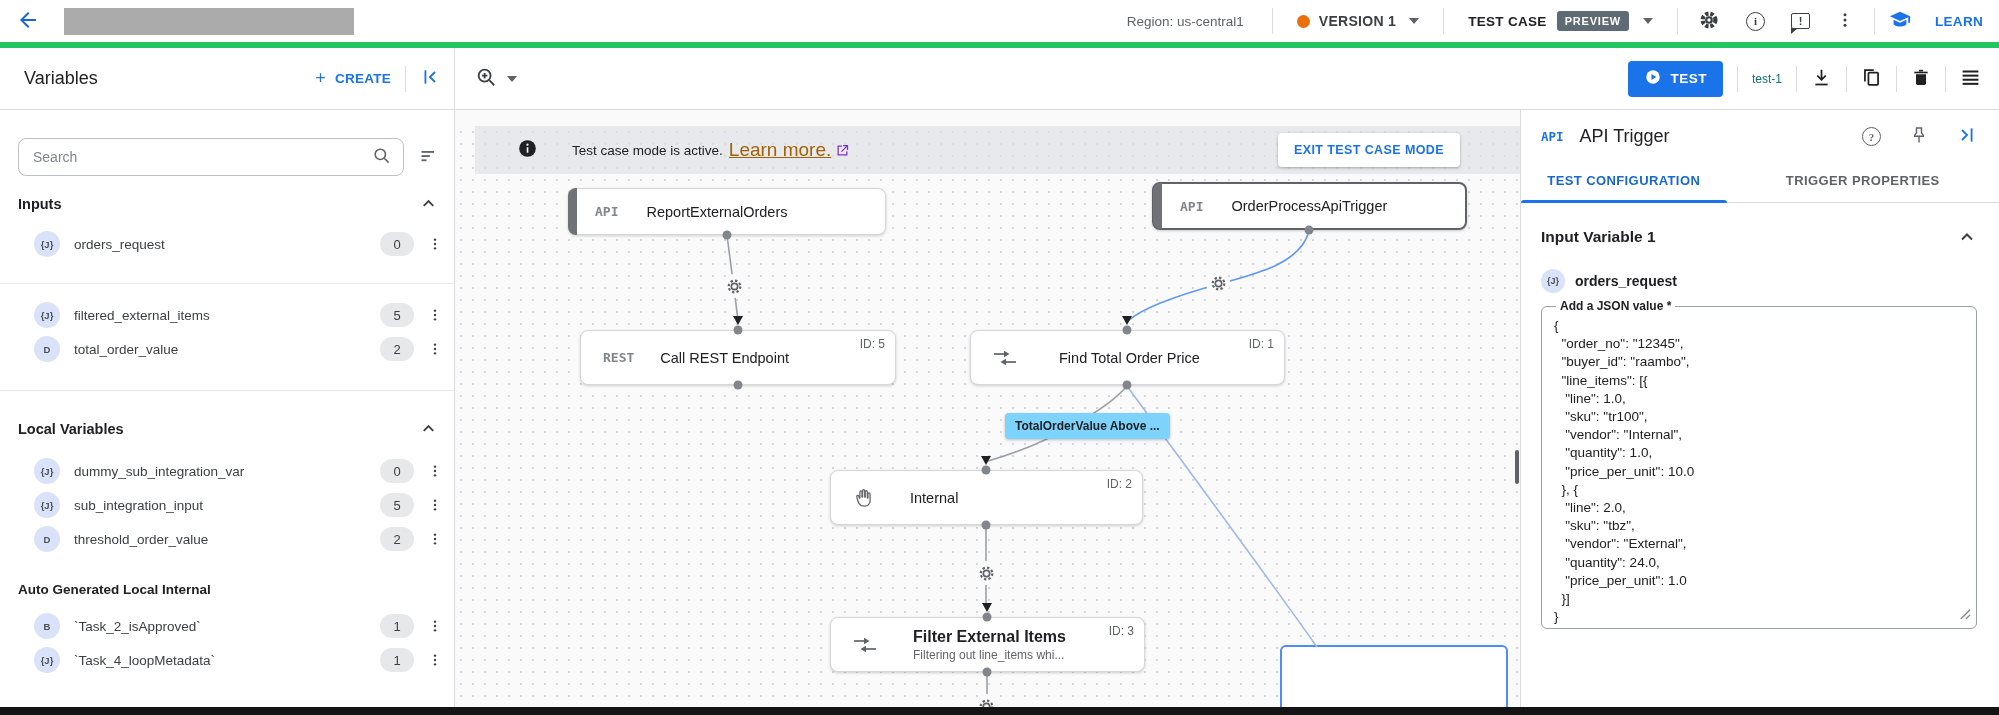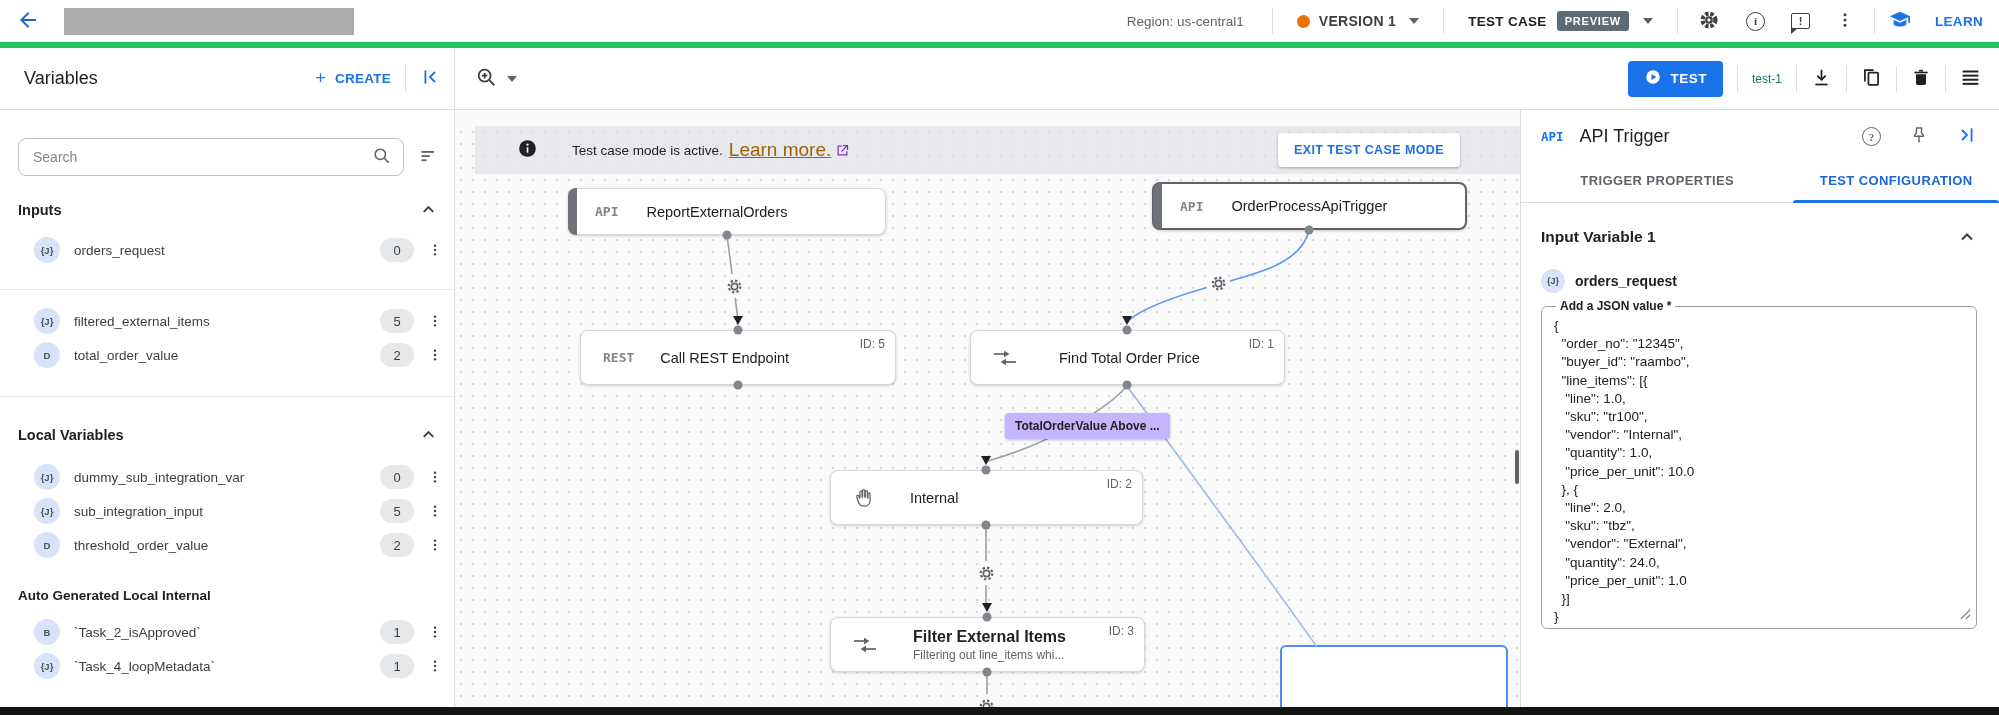--- a/index.html
+++ b/index.html
@@ -92,21 +92,21 @@
   .node { position:absolute; background:#fff; border:1px solid #d5d7db; border-radius:8px;
           display:flex; align-items:center; box-shadow:0 1px 3px rgba(0,0,0,.18); z-index:3; cursor:pointer; }
   .node .accent { position:absolute; left:-1px; top:-1px; bottom:-1px; width:9px; background:#6f7377;
                   border-radius:8px 0 0 8px; }
   .node.selected { border:2px solid #5f6368; }
   .mono-icon { font-family:"DejaVu Sans Mono", monospace; font-weight:700; color:#80868b; font-size:13px; }
   .node-title { font-size:14.5px; color:#202124; }
   .node-id { position:absolute; top:6px; right:10px; font-size:12px; color:#5f6368; }
   .gear { position:absolute; width:24px; height:24px; background:#fafafa; border-radius:50%;
           display:flex; align-items:center; justify-content:center; z-index:5; }
-  .edge-label { position:absolute; background:#c4b5fd; border-radius:4px; box-shadow:0 1px 3px rgba(0,0,0,.25);
+  .edge-label { position:absolute; background:#7dd3fc; border-radius:4px; box-shadow:0 1px 3px rgba(0,0,0,.25);
                 font-size:12px; font-weight:600; color:#202124; padding:6px 10px; z-index:6; white-space:nowrap; }
   .blue-box { position:absolute; background:#fff; border:2px solid #4c8df6; border-radius:6px; z-index:3; }
   .canvas-scroll-thumb { position:absolute; right:1px; top:340px; width:4px; height:34px;
                          background:#5f6368; border-radius:2px; z-index:8; }
 
   
   .rightpanel { width:479px; background:#fff; border-left:1px solid #dadce0; position:relative; overflow:hidden; }
   .rp-header { display:flex; align-items:center; padding:15px 22px 11px 20px; }
   .rp-type { font-family:"DejaVu Sans Mono", monospace; font-weight:700; color:#1a73e8; font-size:12.5px; }
   .rp-title { font-size:18px; color:#202124; margin-left:16px; }
@@ -303,21 +303,21 @@
           <span>
             <svg width="20" height="20" viewBox="0 0 24 24" fill="#5f6368">
                 <rect x="3" y="6" width="15" height="2.2"></rect>
                 <rect x="3" y="11" width="10" height="2.2"></rect>
                 <rect x="3" y="16" width="6" height="2.2"></rect>
               </svg>
           </span>
         </button>
       </div>
 
-      <div class="section-header" style="margin-top:24px;">
+      <div class="section-header" style="margin-top:18px;">
         <span class="section-title">Inputs</span>
         <span class="chev">
           <svg width="19" height="19" viewBox="0 0 24 24" fill="none" stroke="#3c4043" stroke-width="2.4">
               <path d="M6 15l6-6 6 6"></path>
             </svg>
         </span>
       </div>
       <div class="var-row" style="margin-top:14px;">
         <span class="type-circle">{J}</span>
         <span class="var-name">orders_request</span>
@@ -587,22 +587,22 @@
               <svg width="20" height="20" viewBox="0 0 24 24" fill="none" stroke="#1a73e8" stroke-width="2.2">
                   <path d="M17.5 4v16"></path>
                   <path d="M6 6l6 6-6 6"></path>
                 </svg>
             </span>
           </button>
         </span>
       </div>
 
       <div class="rp-tabs">
+        <div class="rp-tab t1 active">TEST CONFIGURATION</div>
         <div class="rp-tab t2">TRIGGER PROPERTIES</div>
-        <div class="rp-tab t1 active">TEST CONFIGURATION</div>
       </div>
 
       <div class="rp-content">
         <div class="rp-section-head">
           <span class="rp-section-title">Input Variable 1</span>
           <span class="chev" style="margin-left:auto;">
             <svg width="20" height="20" viewBox="0 0 24 24" fill="none" stroke="#3c4043" stroke-width="2.4">
                 <path d="M6 15l6-6 6 6"></path>
               </svg>
           </span>

